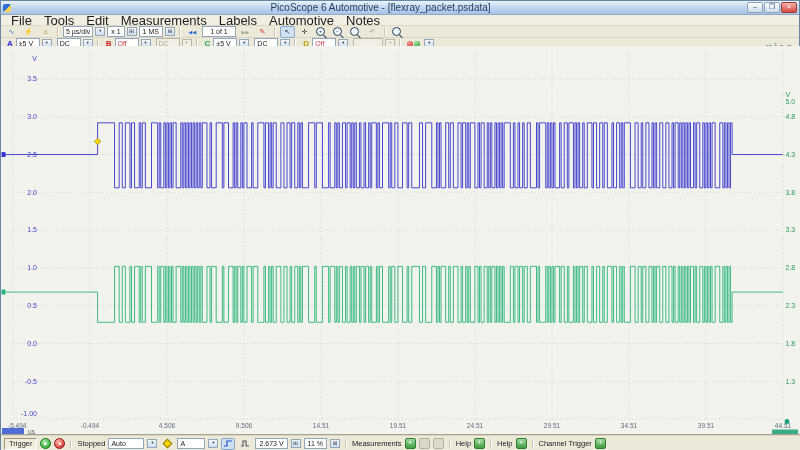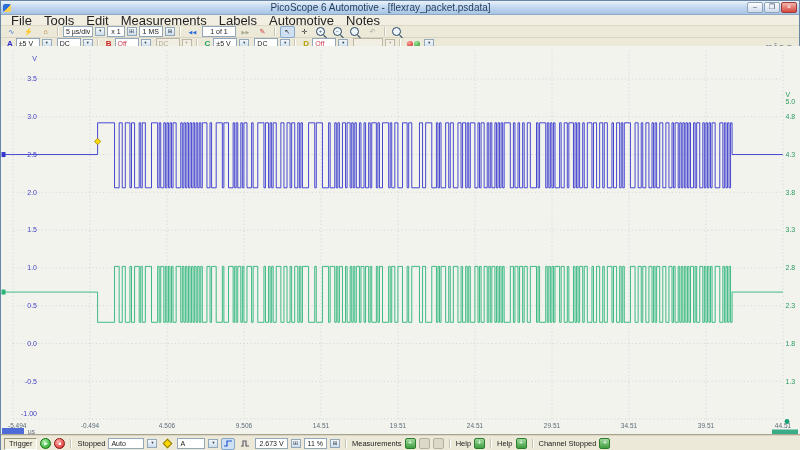--- a/index.html
+++ b/index.html
@@ -287,16 +287,16 @@
     <span class="badge-add">+</span>
     <span class="badge-dis"></span>
     <span class="badge-dis"></span>
     <span class="sep"></span>
     <span>Help</span>
     <span class="badge-add">+</span>
     <span class="sep"></span>
     <span>Help</span>
     <span class="badge-add">+</span>
     <span class="sep"></span>
-    <span>Channel Stopped</span>
+    <span>Channel Trigger</span>
     <span class="badge-add">+</span>
   </div>
 </div>
 
 </body></html>

